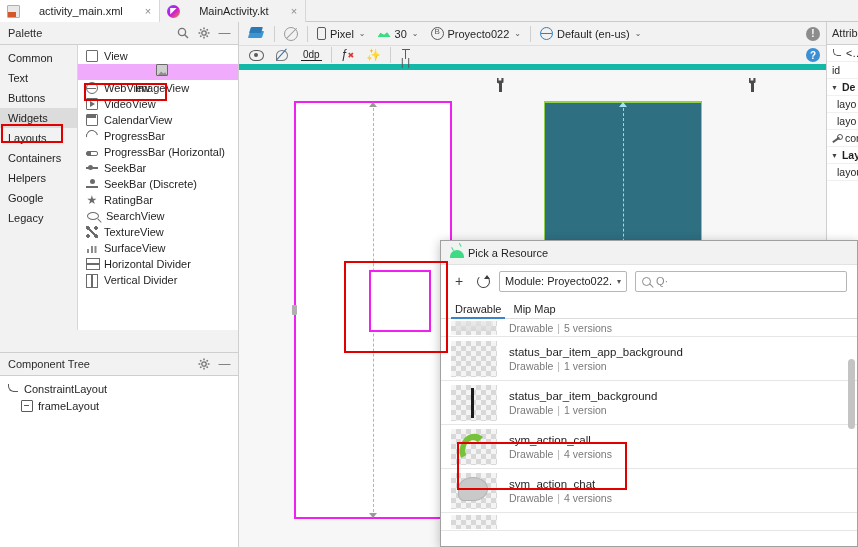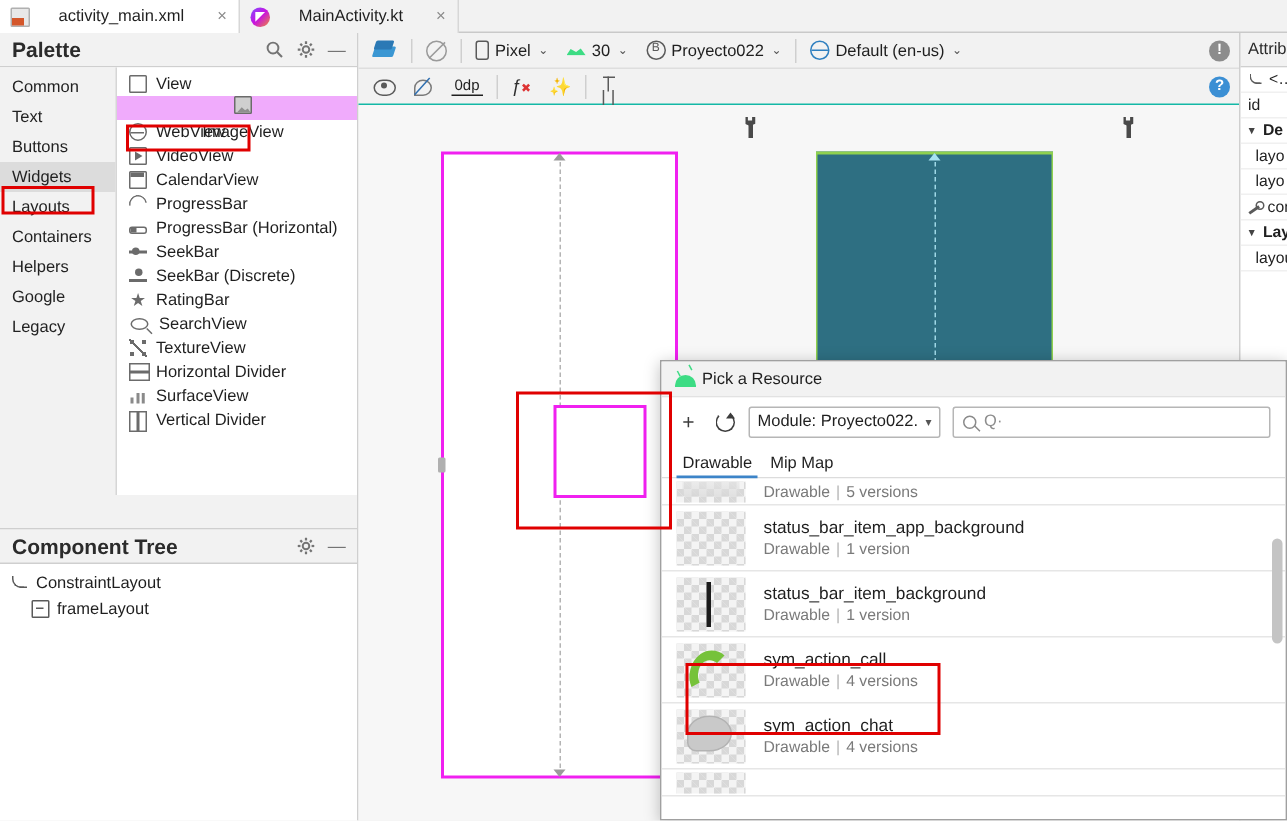--- a/index.html
+++ b/index.html
@@ -37,21 +37,21 @@
   .ico-kt:after{content:"";position:absolute;left:3px;top:3px;width:7px;height:7px;background:#ffffff;
       clip-path: polygon(0 0, 100% 0, 0 100%);}
 
   
   .leftcol { position:absolute; left:0; top:22px; width:238px; height:525px; background:#f2f2f2; }
 
   .panelhdr {
     height:23px; display:flex; align-items:center; padding:0 6px 0 8px;
     background:#f2f2f2; border-bottom:1px solid #cfcfcf; gap:6px;
   }
-  .panelhdr .ptitle { font-size:14px; font-weight:bold; color:#2b2b2b; flex:1; }
+  .panelhdr .ptitle { font-size:11px; font-weight:normal; color:#2b2b2b; flex:1; }
   .hicon { width:15px;height:15px;opacity:.75; display:flex;align-items:center;justify-content:center;color:#4a4a4a;font-size:12px;}
 
   .palette-body { position:absolute; left:0; top:23px; width:238px; height:285px; display:flex; background:#ffffff; }
   .pal-cats { width:78px; height:100%; background:#f2f2f2; border-right:1px solid #d6d6d6; padding-top:3px; }
   .pal-cat { height:20px; display:flex; align-items:center; padding-left:8px; font-size:11px; color:#222; }
   .pal-cat.sel { background:#dcdcdc; }
   .pal-items { flex:1; height:100%; background:#ffffff; padding-top:3px; overflow:hidden; }
   .pal-item { height:16px; display:flex; align-items:center; gap:6px; padding-left:8px; font-size:11px; color:#1f1f1f; }
   .pal-item.sel { background:#f0abfc;flex-direction:column; }
   .pal-item .lbl { white-space:nowrap; }
@@ -103,21 +103,21 @@
   .ct-row.lvl1 { padding-left:21px; }
   .ct-icon { width:12px;height:12px;position:relative;flex:0 0 12px; }
   .ct-icon.constraint:before{content:"";position:absolute;left:1px;top:1px;width:7px;height:7px;border-left:1.4px solid #5a5a5a;border-bottom:1.4px solid #5a5a5a;border-bottom-left-radius:6px;}
   .ct-icon.constraint:after{content:"";position:absolute;left:6px;top:8px;width:5px;height:1.4px;background:#5a5a5a;}
   .ct-icon.frame{border:1.3px solid #5a5a5a;border-radius:1px;}
   .ct-icon.frame:after{content:"";position:absolute;left:2px;top:4px;width:5.4px;height:1.3px;background:#5a5a5a;}
 
   
   .center { position:absolute; left:238px; top:22px; width:588px; height:525px; background:#f7f7f7; border-left:1px solid #cfcfcf;}
   .tb1 { height:24px; display:flex; align-items:center; gap:0px; background:#f2f2f2; border-bottom:1px solid #dedede; padding-left:4px;}
-  .tb2 { height:24px; display:flex; align-items:center; background:#f2f2f2; border-bottom:1px solid #14b8a6; padding-left:4px;}
+  .tb2 { height:24px; display:flex; align-items:center; background:#f2f2f2; border-bottom:6px solid #14b8a6; padding-left:4px;}
   .tbitem { display:flex; align-items:center; gap:4px; padding:0 6px; height:20px; font-size:11px; color:#1f1f1f; white-space:nowrap;}
   .tbsep { width:1px; height:16px; background:#cfcfcf; margin:0 3px; }
   .caret { font-size:8px; color:#555; margin-left:1px; }
 
   .t-layers { width:16px;height:14px;position:relative; }
   .t-layers:before{content:"";position:absolute;left:0;top:4px;width:14px;height:7px;background:#3b97d3;transform:skewX(-18deg);border-radius:1px;}
   .t-layers:after{content:"";position:absolute;left:1px;top:0px;width:12px;height:6px;background:#2b79b5;transform:skewX(-18deg);border-radius:1px;}
   .t-noeye { width:14px;height:14px;border:1.3px solid #9a9a9a;border-radius:50%;position:relative; }
   .t-noeye:after{content:"";position:absolute;left:-1px;top:5px;width:15px;height:1.3px;background:#9a9a9a;transform:rotate(-45deg);}
   .t-phone { width:9px;height:13px;border:1.3px solid #5a5a5a;border-radius:2px; }
@@ -357,26 +357,26 @@
           </div>
         <div class="pal-item">
             <span class="wi wi-search"></span>
             <span class="lbl">SearchView</span>
           </div>
         <div class="pal-item">
             <span class="wi wi-tex"></span>
             <span class="lbl">TextureView</span>
           </div>
         <div class="pal-item">
+            <span class="wi wi-surf"></span>
+            <span class="lbl">SurfaceView</span>
+          </div>
+        <div class="pal-item">
             <span class="wi wi-hdiv"></span>
             <span class="lbl">Horizontal Divider</span>
-          </div>
-        <div class="pal-item">
-            <span class="wi wi-surf"></span>
-            <span class="lbl">SurfaceView</span>
           </div>
         <div class="pal-item">
             <span class="wi wi-vdiv"></span>
             <span class="lbl">Vertical Divider</span>
           </div>
       </div>
     </div>
 
     <div class="annot-box" style="left:84px; top:61px; width:83px; height:18px;"></div>
     <div class="annot-box" style="left:1px; top:102px; width:62px; height:19px;"></div>

